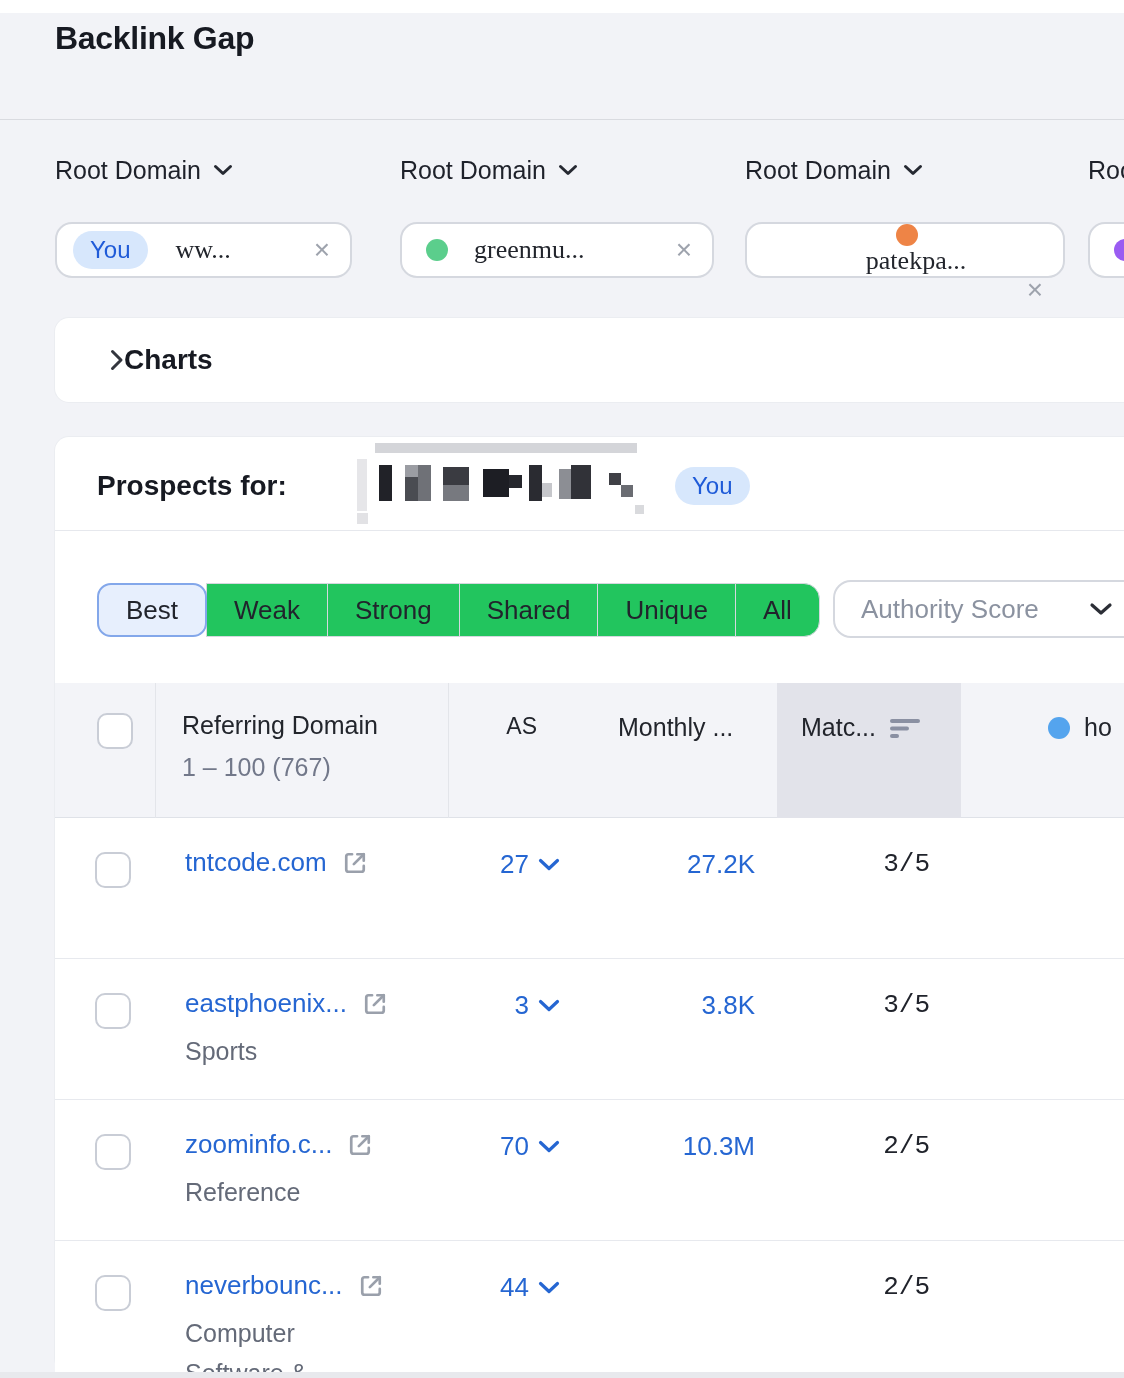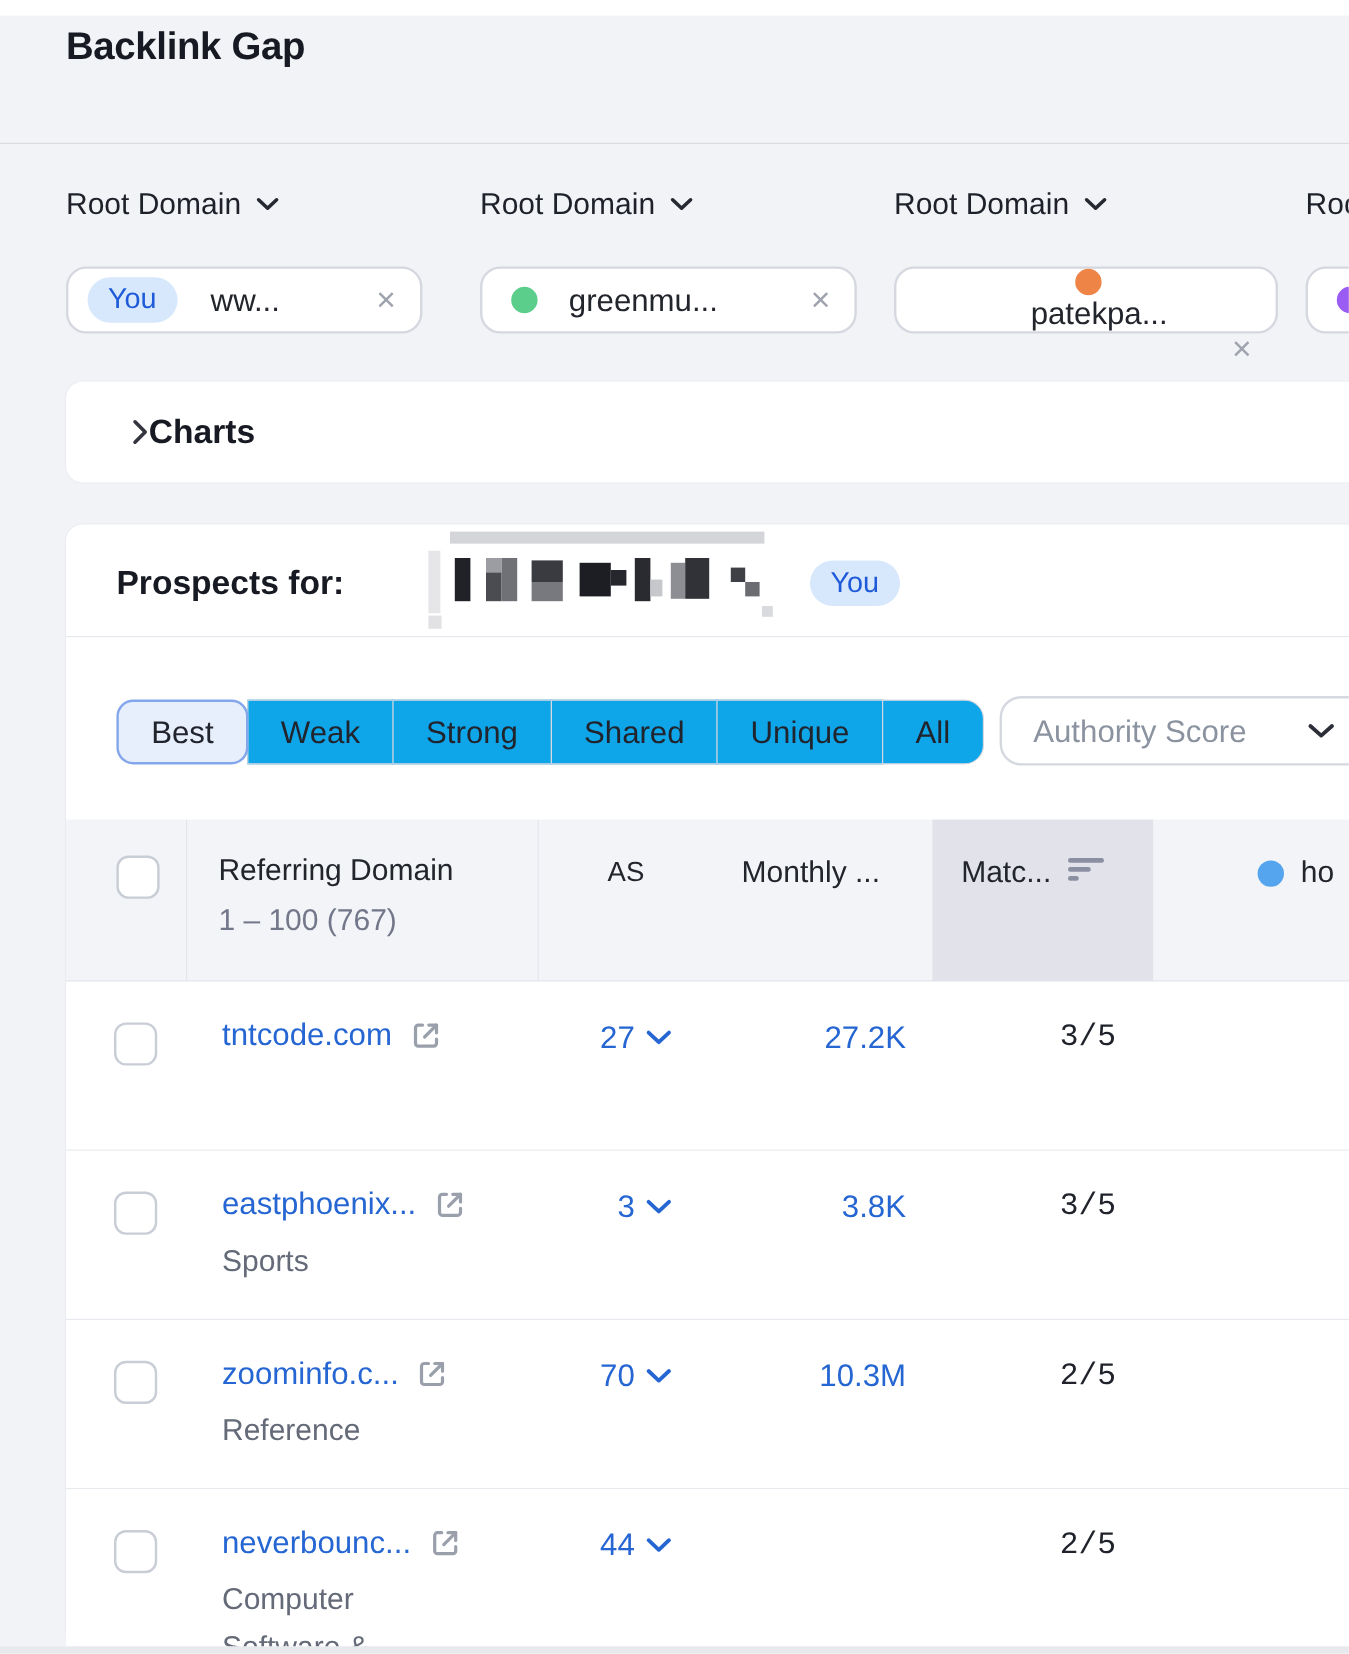--- a/index.html
+++ b/index.html
@@ -12,21 +12,21 @@
   .title-divider { position:absolute; left:0; top:119px; width:1250px; height:1px; background:#d9dbe0; }
 
   
   .fcol { position:absolute; top:150px; width:325px; }
   .fcol-0{left:55px;} .fcol-1{left:400px;} .fcol-2{left:745px;} .fcol-3{left:1088px;}
   .flabel { display:flex; align-items:center; gap:12px; font-size:25px; font-weight:500; color:#1e212a; height:40px; cursor:pointer; }
   .chip { position:absolute; top:72px; left:0; height:56px; background:#fff; border:2px solid #d5d8df;
           border-radius:17px; display:flex; align-items:center; padding:0 20px 0 16px; }
   .chip-0{ width:297px; } .chip-1{ width:314px; left:0; } .chip-2{ width:320px;flex-direction:column; } .chip-3{ width:320px; }
   .you-pill { background:#d7e7fc; color:#1f5bd8; font-size:24px; font-weight:500; border-radius:999px; padding:5px 17px; }
-  .chip-domain { font-size:26px; color:#22252c; margin-left:28px; }
+  .chip-domain { font-size:26px; color:#22252c; margin-left:28px;font-family:Liberation Serif, serif; }
   .chip .dot { width:22px; height:22px; border-radius:50%; flex:0 0 auto; margin-left:8px; }
   .dot-green{ background:#5bce8c; } .dot-orange{ background:#ee8446; } .dot-purple{ background:#9a5cf2; }
   .chip .dot + .chip-domain { margin-left:26px; }
   .chip-x { margin-left:auto; color:#9ea3ad; font-size:28px; line-height:1; cursor:pointer; padding-left:10px; }
 
   
   .charts-card { position:absolute; left:55px; top:318px; width:1160px; height:84px; background:#fff;
                  border-radius:14px; box-shadow:0 0 0 1px #ebedf1; display:flex; align-items:center; cursor:pointer; }
   .charts-chevron { margin-left:55px; display:flex; }
   .charts-title { font-size:28px; font-weight:700; color:#171a22; }
@@ -36,40 +36,40 @@
                border-radius:14px; box-shadow:0 0 0 1px #ebedf1; }
   .prospects-label { position:absolute; left:42px; top:33px; font-size:28px; font-weight:700; color:#171a22; }
   .mosaic { position:absolute; left:302px; top:6px; width:300px; height:82px; }
   .mosaic div { position:absolute; }
   .prospects-you { position:absolute; left:620px; top:30px; }
   .section-divider { position:absolute; left:0; top:93px; width:1160px; height:1px; background:#e6e8ed; }
 
   
   .tabs { position:absolute; left:42px; top:146px; display:flex;border-radius:22px; }
   .tab { height:54px; display:flex; align-items:center; padding:0 27px; font-size:26px; color:#21242c;
-         background:#0ea5e9; border:1px solid #d5d8df; margin-left:-1px; cursor:pointer; position:relative; }
+         background:#22c55e; border:1px solid #d5d8df; margin-left:-1px; cursor:pointer; position:relative; }
   .tab:first-child { border-radius:16px 0 0 16px; margin-left:0; }
   .tab:last-child { border-radius:0 16px 16px 0; }
   .tab.selected { background:#e7effd; border:2px solid #83a7ea; border-radius:14px; z-index:2; }
 
   .authority { position:absolute; left:778px; top:143px; width:330px; height:58px; background:#fff;
                border:2px solid #d5d8df; border-radius:18px; display:flex; align-items:center; padding:0 26px; cursor:pointer; }
   .authority-label { font-size:26px; color:#8b92a0; }
   .authority .chev { margin-left:auto; padding-right:22px; display:flex; }
 
   
   .thead { position:absolute; left:0; top:246px; width:1160px; height:135px; background:#f3f4f8; border-bottom:1px solid #dfe2e8; }
   .thead .vsep { position:absolute; top:0; width:1px; height:135px; background:#e3e5ea; }
   .match-hl { position:absolute; left:722px; top:0; width:184px; height:135px; background:#e2e3ea; cursor:pointer; }
   .checkbox { position:absolute; width:36px; height:36px; background:#fff; border:2px solid #c9cdd6; border-radius:10px; cursor:pointer; }
   .th-domain { position:absolute; left:127px; top:28px; font-size:25px; color:#22252c; }
   .th-range { position:absolute; left:127px; top:70px; font-size:25px; color:#72788a; }
   .th-as { position:absolute; left:393px; width:89px; top:30px; text-align:right; font-size:23px; color:#22252c; }
   .th-monthly { position:absolute; left:563px; top:30px; font-size:25px; color:#22252c; }
-  .th-match { position:absolute; left:746px; top:30px; font-size:25px; color:#22252c; display:flex; gap:14px; }
+  .th-match { position:absolute; left:746px; top:30px; font-size:25px; color:#22252c; display:flex; align-items:center; gap:14px; }
   .th-host { position:absolute; left:993px; top:30px; display:flex; align-items:center; gap:14px; font-size:25px; color:#22252c; }
   .host-dot { width:22px; height:22px; border-radius:50%; background:#54a4ee; }
 
   
   .row { position:absolute; left:0; width:1160px; height:141px; background:#fff; border-bottom:1px solid #e7e9ee; }
   .row-0{top:381px;} .row-1{top:522px;} .row-2{top:663px;} .row-3{top:804px; border-bottom:none; height:131px; overflow:hidden;}
   .row .checkbox { left:40px; top:34px; }
   .cell-domain { position:absolute; left:130px; top:29px; display:flex; align-items:center; gap:14px; }
   .domain-link { font-size:26px; color:#2566d2; font-weight:500; cursor:pointer; }
   .cell-category { position:absolute; left:130px; top:72px; font-size:25px; line-height:40px; color:#646a78; max-width:200px; }

